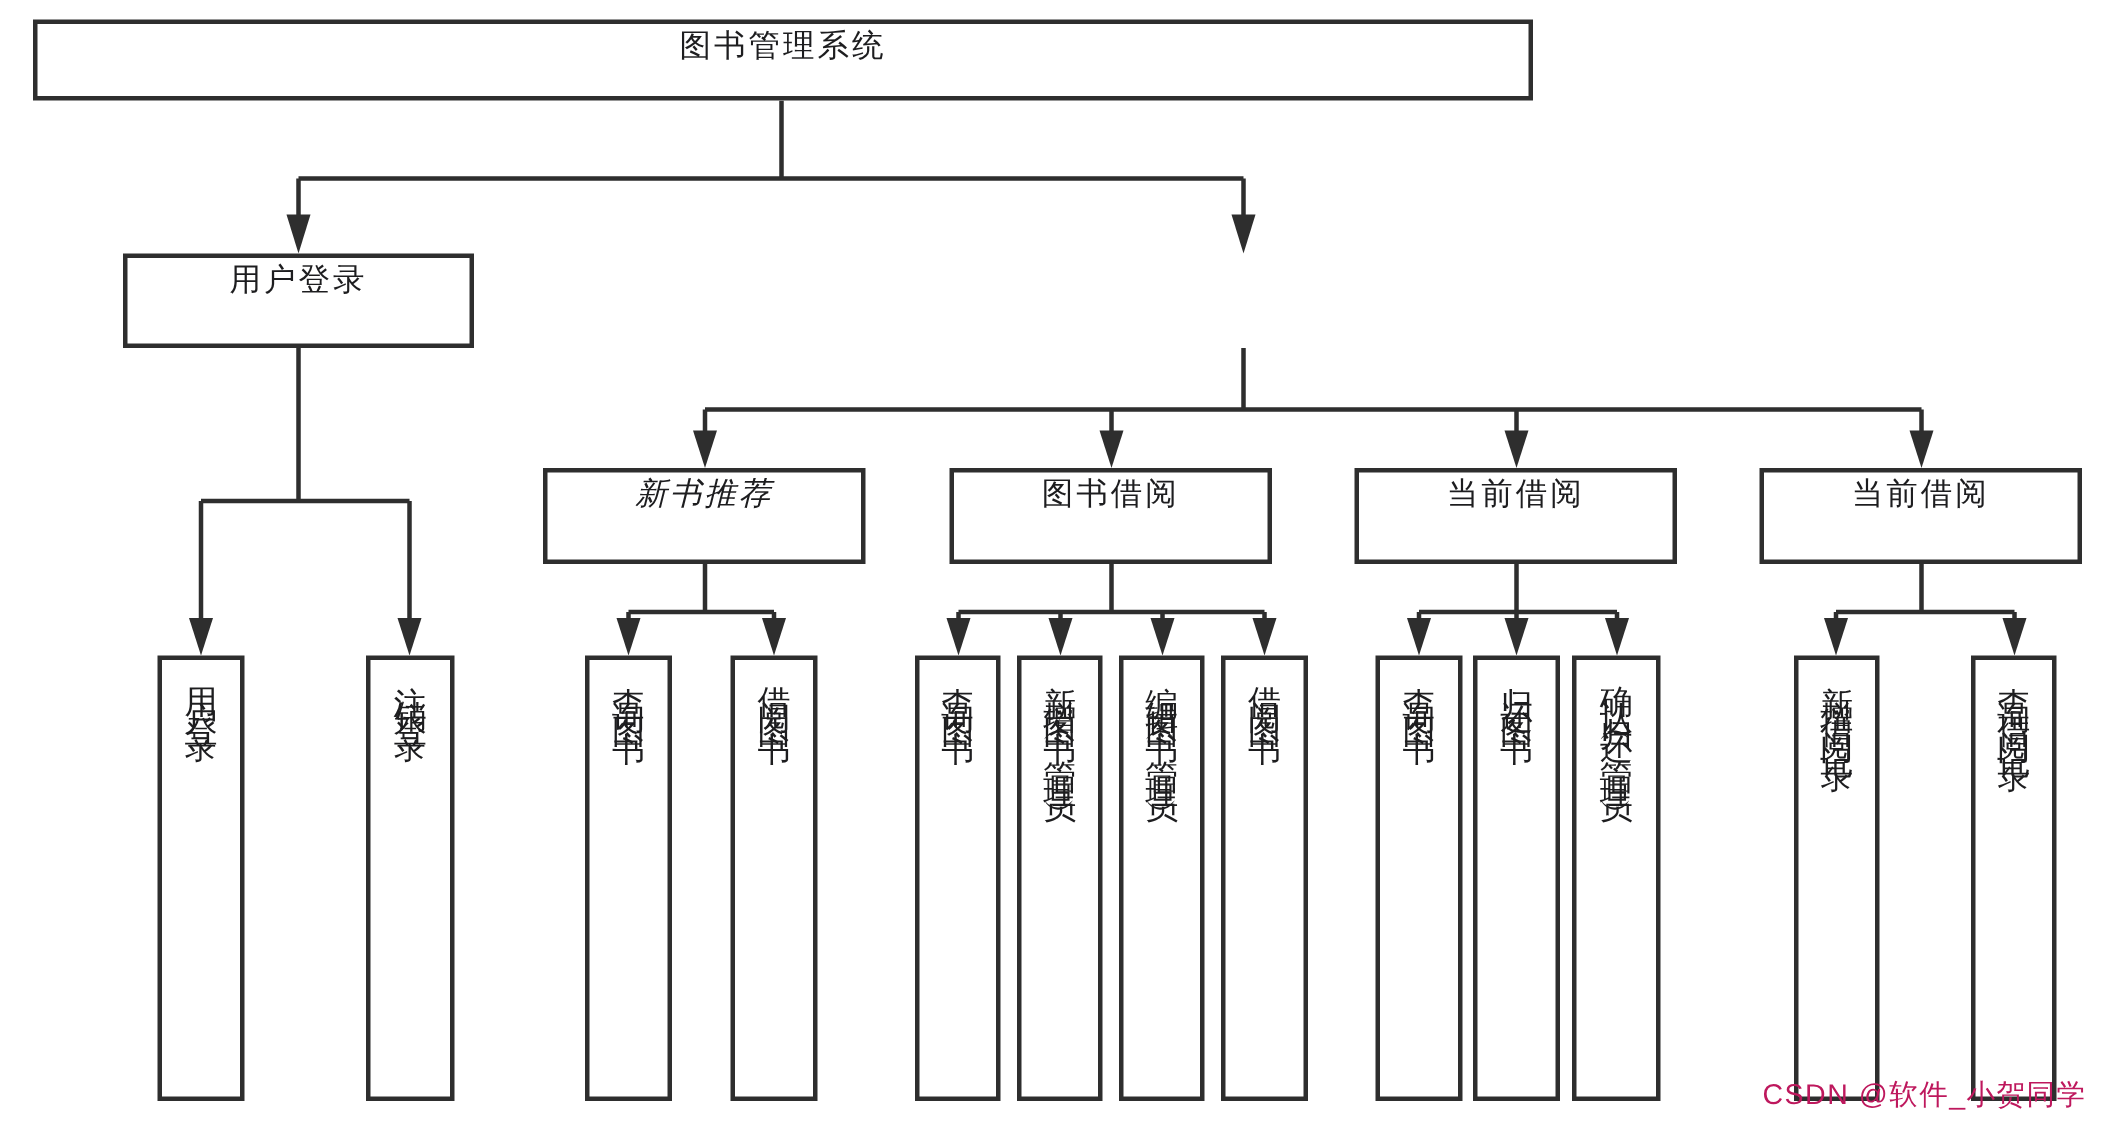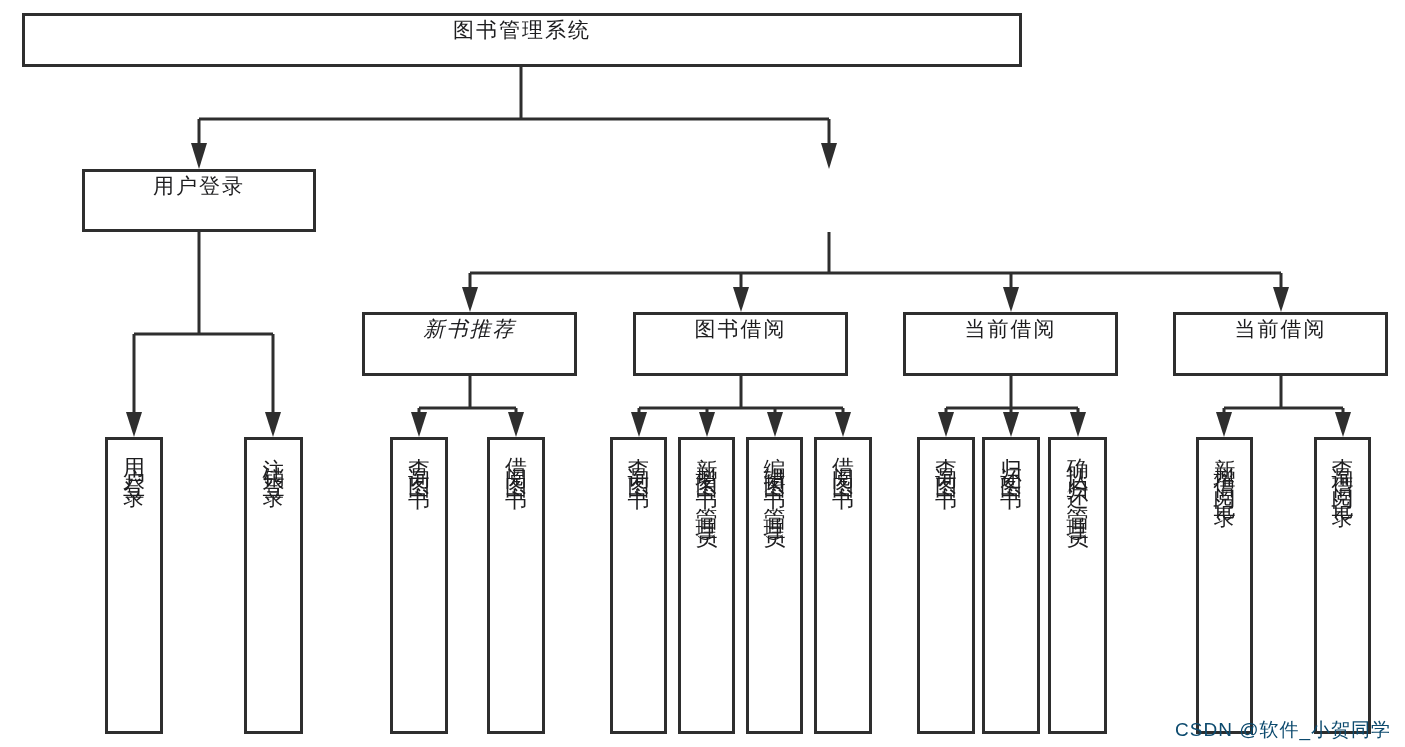--- a/index.html
+++ b/index.html
@@ -66,21 +66,21 @@
   .lf8  { left: 917px;  width: 58px; }
   .lf9  { left: 982px;  width: 58px; }
   .lf10 { left: 1048px; width: 59px; }
   .lf11 { left: 1196px; width: 57px; }
   .lf12 { left: 1314px; width: 57px; }
   .watermark {
     position: absolute;
     right: 14px;
     bottom: 4px;
     font-size: 19px;
-    color: #0c4a6e;
+    color: #be185d;
     letter-spacing: 1px;
     white-space: nowrap;
     z-index: 5;
     margin-top: 32px;
   }
 </style>
 </head>
 <body>
 
 <div class="canvas">

